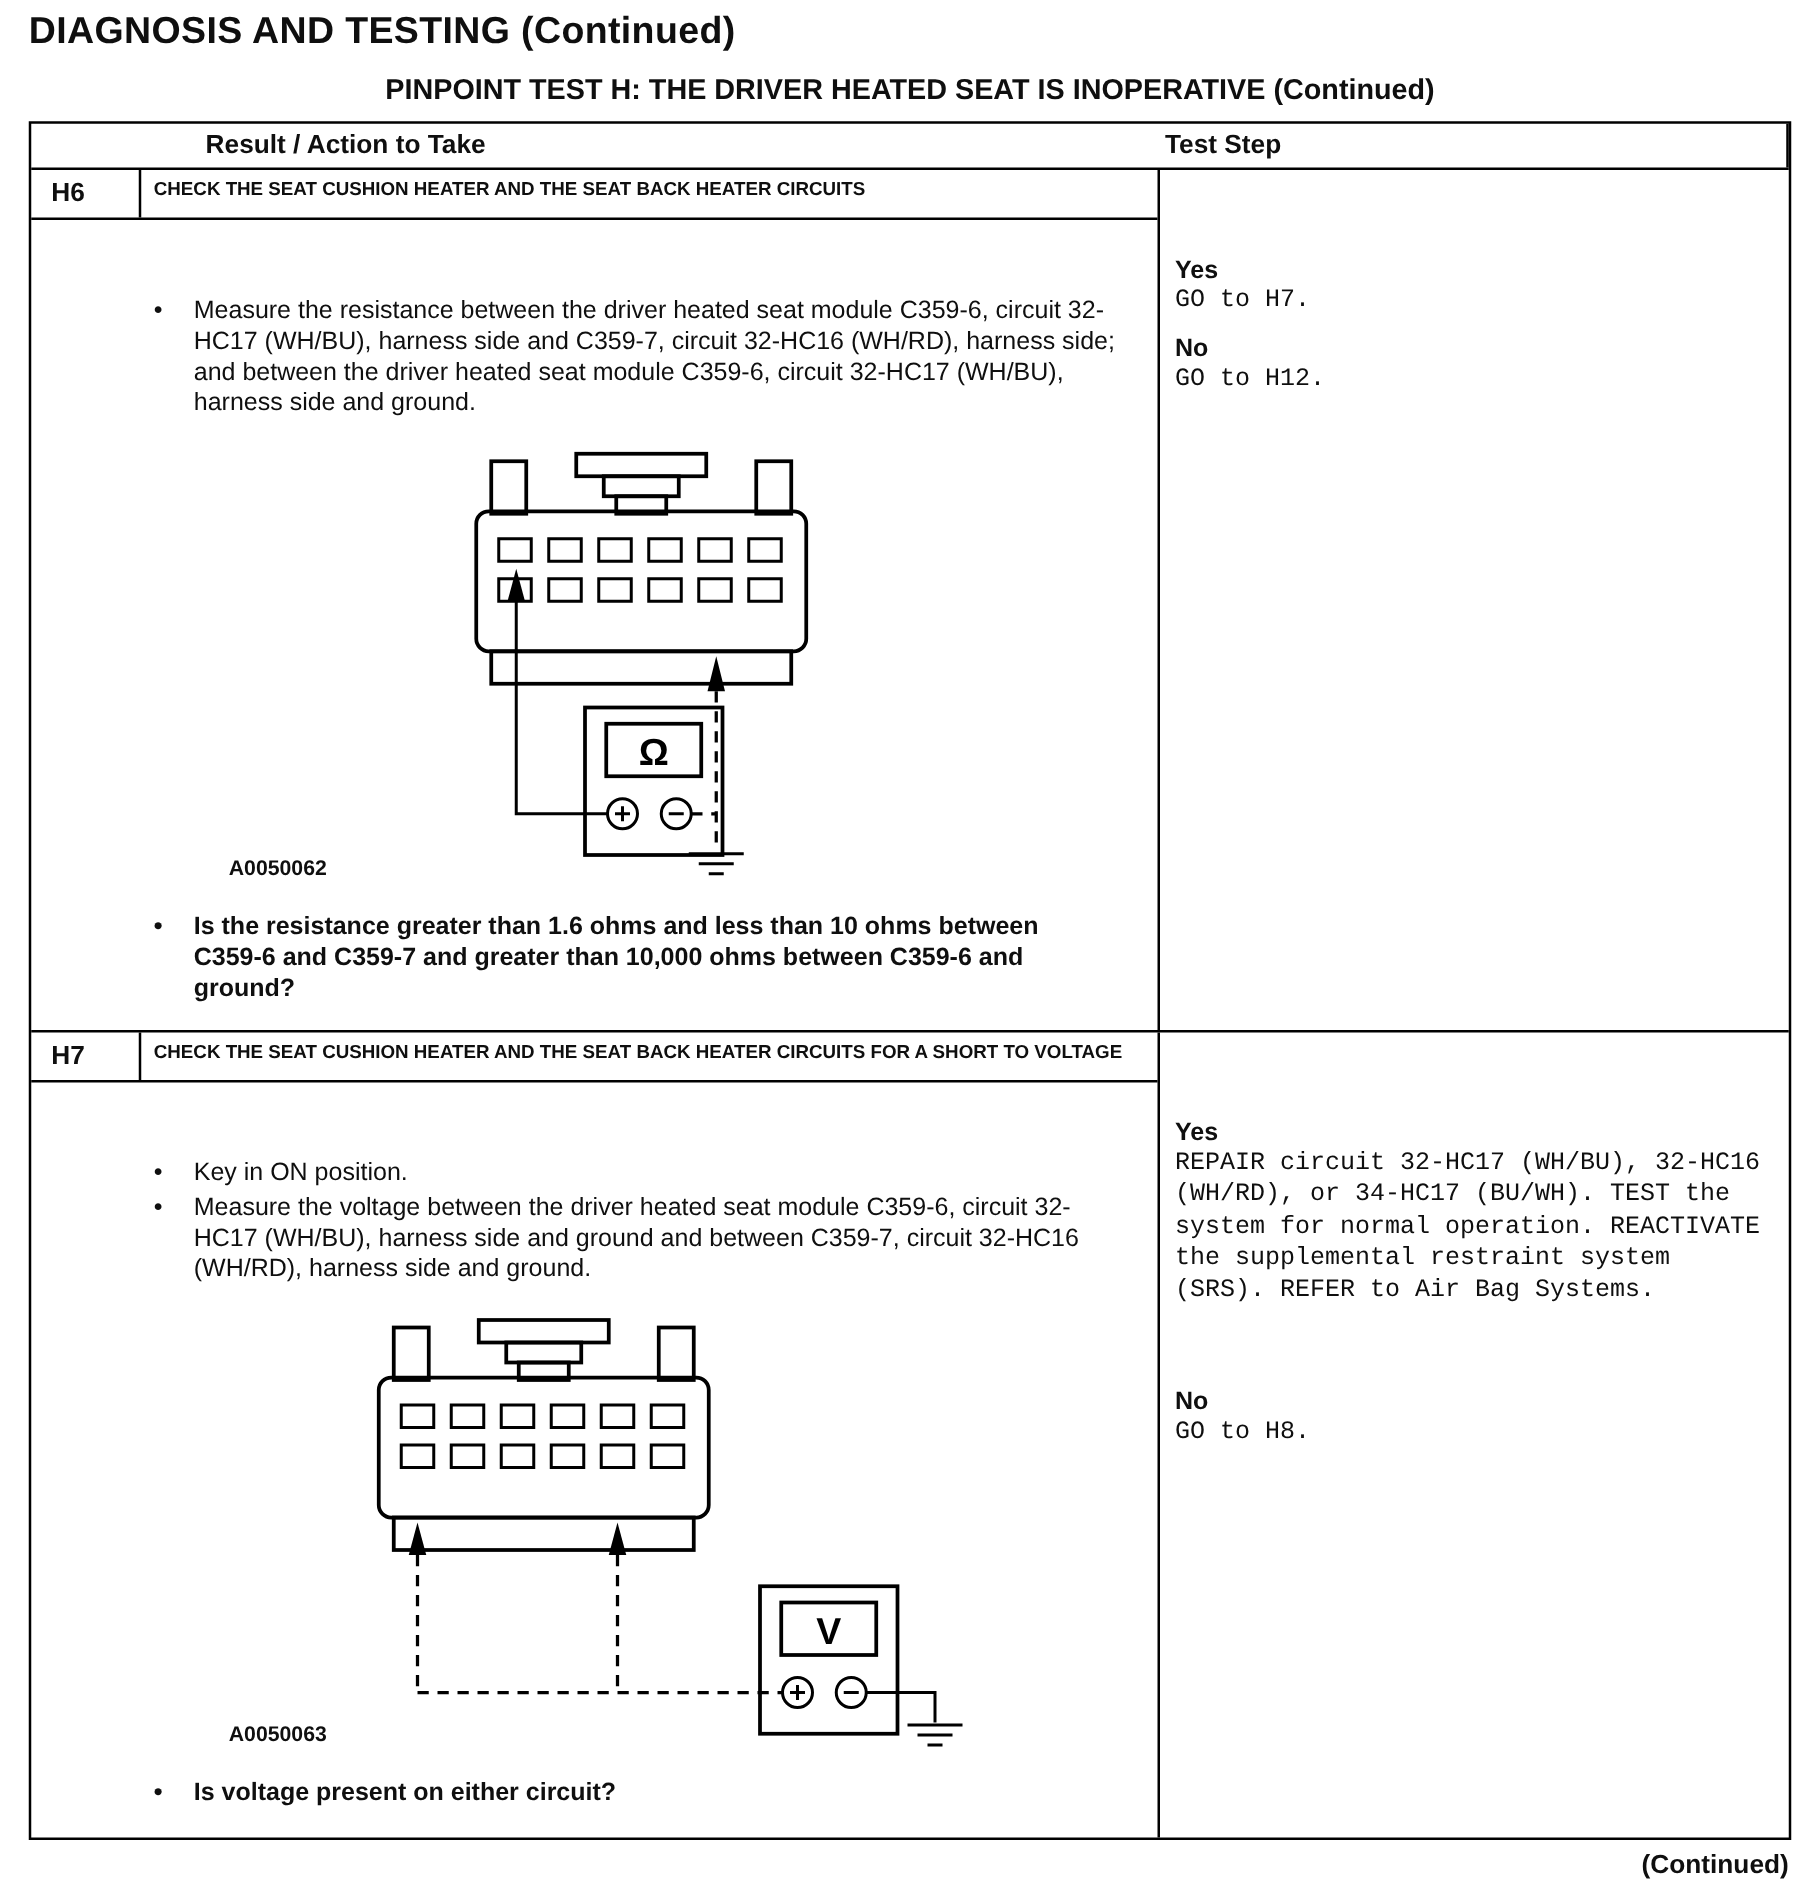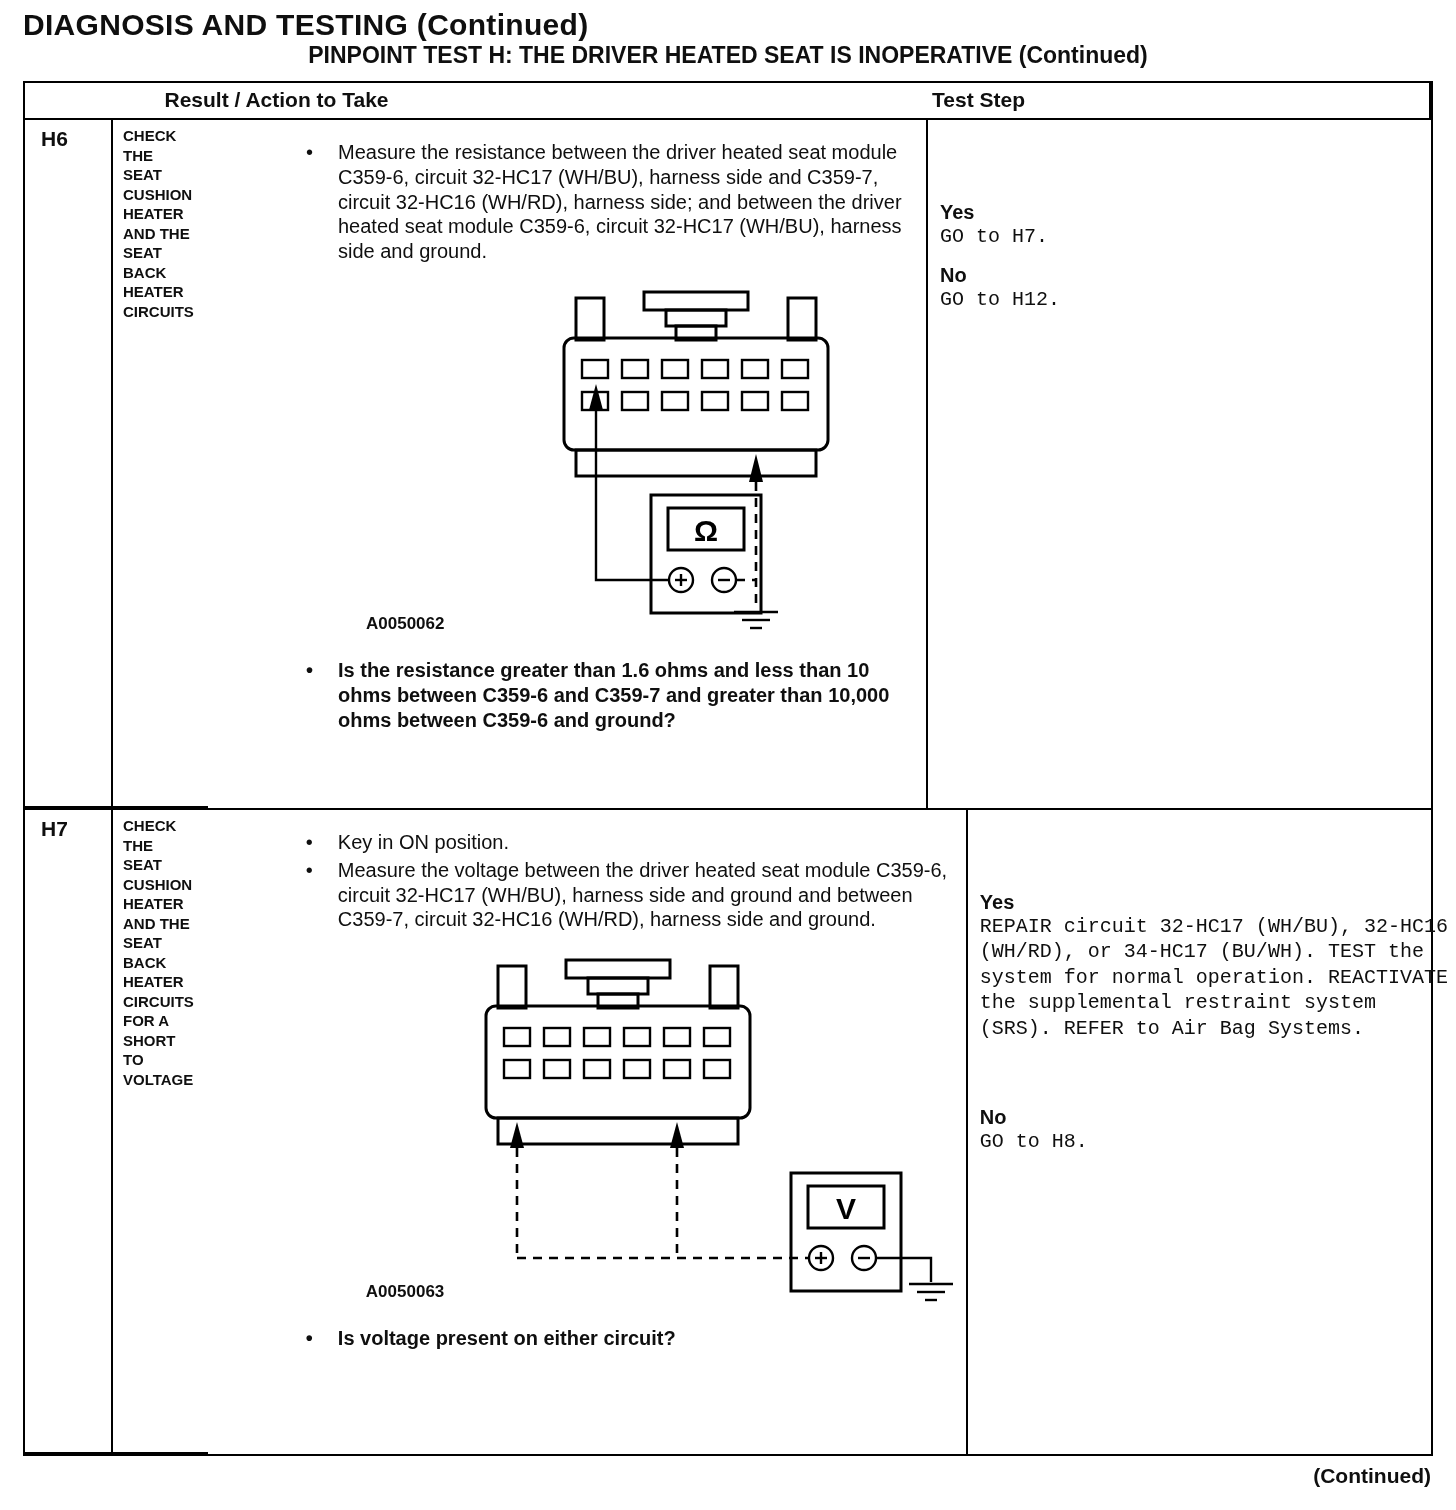--- a/index.html
+++ b/index.html
@@ -5,53 +5,53 @@
   * { margin:0; padding:0; box-sizing:border-box; }
   html,body { background:#ffffff; }
   body {
     width:1456px; height:1510px; overflow:hidden;
     font-family:"Liberation Sans", sans-serif;
     color:#0f0f0f;
   }
   .page { padding:8px 23px 0 23px; }
 
   .doc-title { font-size:30px; font-weight:bold; letter-spacing:.3px; }
-  .doc-subtitle { text-align:center; font-size:23px; font-weight:bold; }
+  .doc-subtitle { text-align:center; font-size:23px; font-weight:bold; margin-top:16px; }
 
   .pinpoint-table { margin-top:12px; border:2px solid #000; }
 
   .thead { display:flex; border-bottom:2px solid #000; }
   .th { font-weight:bold; font-size:21px; text-align:center; padding:5px 0 6px; }
   .th-step { flex:1; border-right:2px solid #000; }
   .th-result { width:503px; }
 
   .trow { display:flex; border-bottom:2px solid #000; }
   .trow:last-child { border-bottom:none; }
 
-  .step-col { flex:1; border-right:2px solid #000; display:flex; flex-direction:row; }
+  .step-col { flex:1; border-right:2px solid #000; display:flex; flex-direction:column;gap:40px; }
   .step-head { display:flex; border-bottom:2px solid #000; }
   .step-id { width:88px; flex:0 0 88px; border-right:2px solid #000; font-weight:bold; font-size:21px; padding:7px 0 7px 16px; }
   .step-title { flex:1; font-weight:bold; font-size:15px; line-height:1.3; padding:6px 14px 8px 10px; }
 
   .step-body { padding:20px 10px 8px 98px; font-size:20px; flex:1; }
   .bullet { display:flex; margin-bottom:3px; line-height:1.24; }
   .bullet .dot { flex:0 0 32px; }
   .bullet .dot::before { content:"•"; font-size:20px; }
   .bullet .txt { flex:1; max-width:740px; }
   .bullet.question { font-weight:bold; margin-top:24px; }
   .bullet.question .txt { max-width:700px; }
 
   .figure { margin-top:16px; }
   .figure svg { display:block; }
   .fig-svg-h6 { margin-left:170px; }
   .fig-svg-h7 { margin-left:130px; }
   .fig-label { font-weight:bold; font-size:17px; margin-left:60px; margin-top:-26px; }
 
   .result-col { width:503px; flex:0 0 503px; padding:68px 12px 10px 12px; font-size:20px; }
-  .result-label { font-weight:bold; line-height:1.2;margin-top:12px; }
+  .result-label { font-weight:bold; line-height:1.2; }
   .result-action { line-height:1.27; max-width:486px;font-family:Liberation Mono, monospace; }
   .result-block { margin-bottom:14px; }
   .result-block.mt-lg { margin-top:64px; }
 
   .row-h6 { min-height:690px; }
   .row-h7 { min-height:644px; }
 
   .doc-footer { text-align:right; font-weight:bold; font-size:21px; margin-top:8px; padding-right:2px; }
 
   

